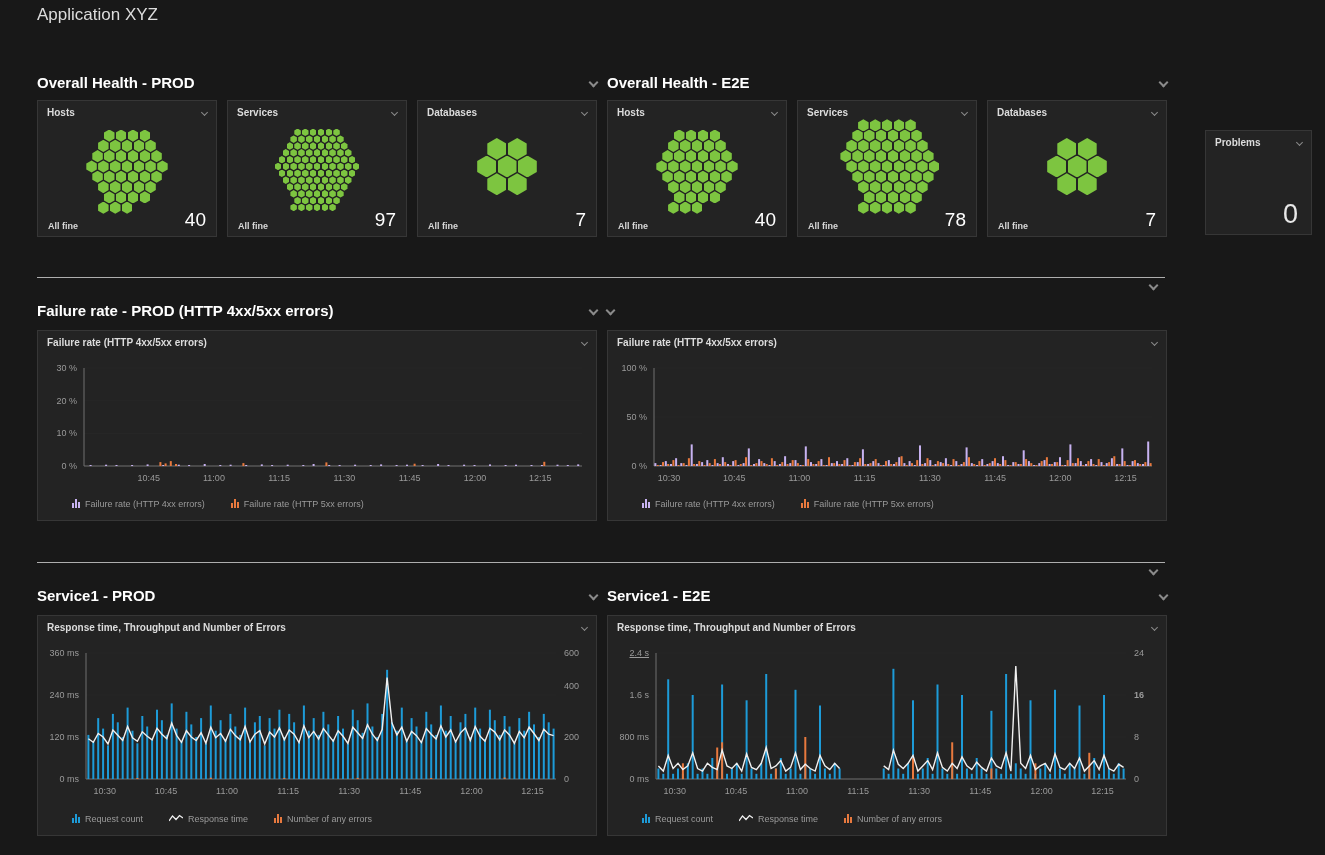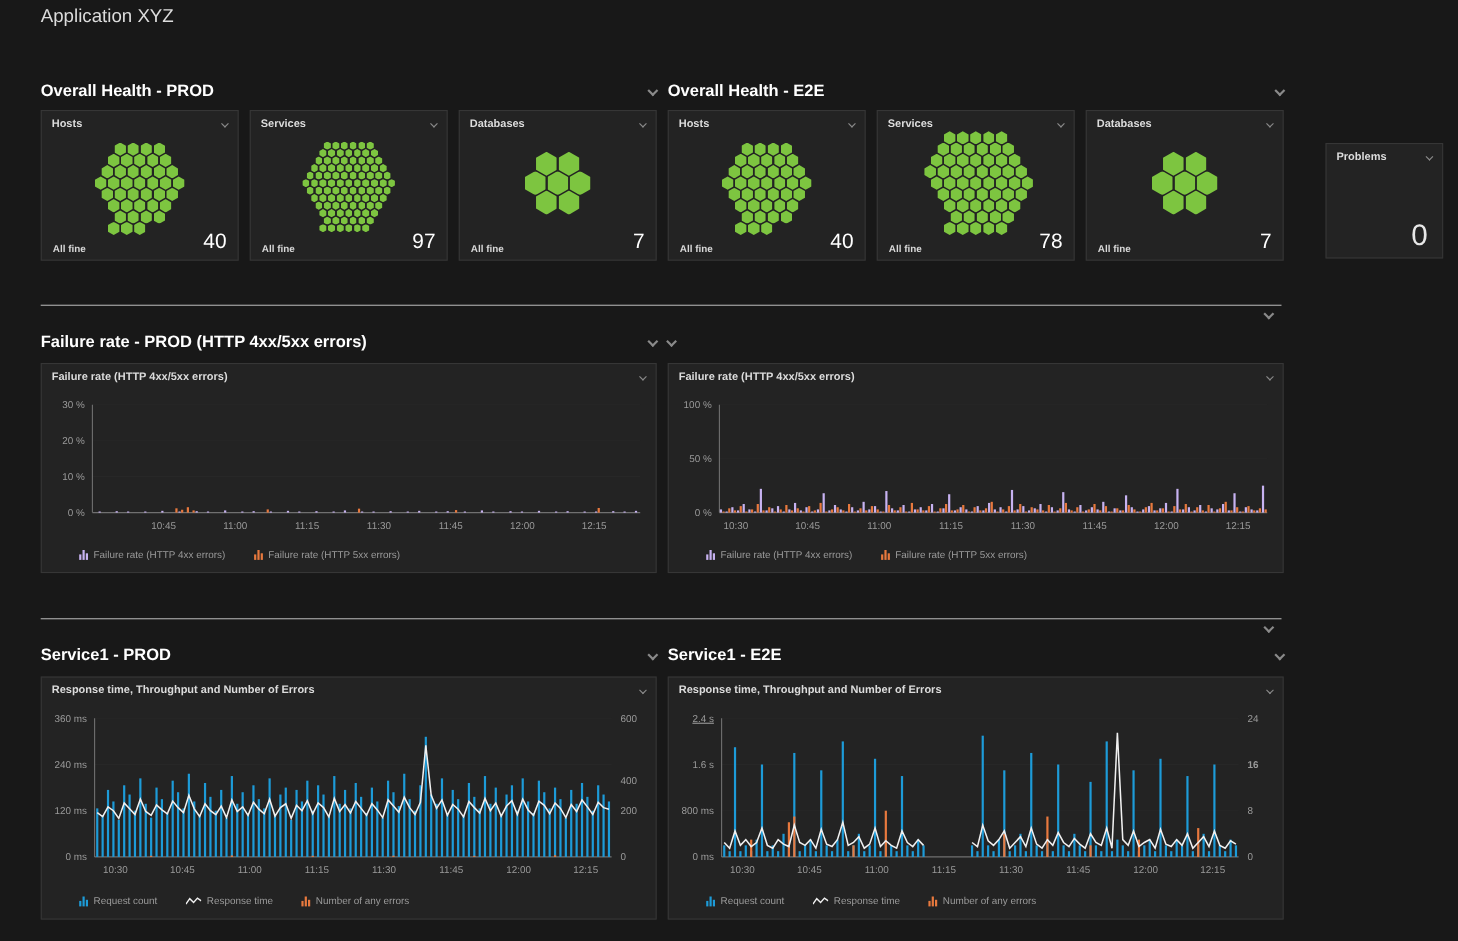--- a/index.html
+++ b/index.html
@@ -20,21 +20,21 @@
   .status{font-size:9px;font-weight:bold;color:#d8d8d8}
   .count{font-size:19px;color:#fff}
   .problems-tile{left:1205px;top:130px;width:107px;height:105px}
   .problems-count{position:absolute;right:13px;bottom:4px;font-size:27px;color:#e8e8e8}
   .divider{position:absolute;left:37px;width:1128px;height:1px;background:#c9c9c9;opacity:.85}
   .chart-tile{width:560px}
   .plot{position:absolute;inset:0}
   .plot svg{position:absolute;left:0;top:0}
   .axis-lab{position:absolute;font-size:9px;color:#9a9a9a;white-space:nowrap;line-height:12px}
   .legend{position:absolute;left:34px;bottom:11px;display:flex;gap:26px;align-items:flex-end}
-  .leg-item{display:flex;align-items:center;gap:5px;font-size:9px;color:#9a9a9a;white-space:nowrap}
+  .leg-item{display:flex;align-items:flex-start;gap:5px;font-size:9px;color:#9a9a9a;white-space:nowrap}
   .chip-bars{display:inline-flex;align-items:flex-end;gap:1px;height:9px}
   .chip-bars b{width:2px;background:currentColor;display:inline-block}
   .chip-bars b:nth-child(1){height:5px}
   .chip-bars b:nth-child(2){height:9px}
   .chip-bars b:nth-child(3){height:6px}
   .chip-line{display:inline-block;height:9px;color:#f0f0f0}
 </style>
 </head>
 <body>
 
@@ -842,21 +842,21 @@
         <rect x="318.7" y="161.9" width="2" height="1.1" fill="#e8793e"></rect>
         <rect x="392.2" y="162.0" width="2" height="1.0" fill="#e8793e"></rect>
         <rect x="465.6" y="161.5" width="2" height="1.5" fill="#e8793e"></rect>
         <path d="M50.4,122.8L55.3,126.3L60.2,117.5L65.1,121.0L70.0,128.0L74.9,114.0L79.8,119.3L84.7,124.5L89.6,110.5L94.5,121.7L99.4,125.2L104.3,115.8L109.2,120.3L114.1,123.8L119.0,112.3L123.9,118.2L128.8,122.8L133.7,107.0L138.6,119.3L143.5,126.3L148.4,114.7L153.3,121.0L158.2,124.5L163.1,116.8L167.9,127.3L172.8,111.2L177.7,121.7L182.6,117.5L187.5,125.2L192.4,113.3L197.3,119.6L202.2,123.8L207.1,110.5L212.0,125.9L216.9,118.2L221.8,114.7L226.7,128.0L231.6,116.1L236.5,121.0L241.4,111.9L246.3,123.8L251.2,114.0L256.1,118.2L261.0,126.6L265.9,109.8L270.8,121.7L275.7,115.4L280.6,123.1L285.4,112.6L290.3,118.9L295.2,125.2L300.1,114.7L305.0,120.3L309.9,127.3L314.8,111.2L319.7,116.8L324.6,122.4L329.5,108.8L334.4,118.2L339.3,124.5L344.2,113.3L349.1,61.5L354.0,107.0L358.9,118.9L363.8,111.2L368.7,125.2L373.6,115.4L378.5,119.6L383.4,126.6L388.3,112.6L393.2,118.2L398.1,123.1L402.9,109.8L407.8,121.0L412.7,114.0L417.6,125.9L422.5,116.8L427.4,111.9L432.3,124.5L437.2,110.5L442.1,120.3L447.0,125.2L451.9,112.3L456.8,116.1L461.7,123.8L466.6,114.0L471.5,118.9L476.4,127.3L481.3,115.4L486.2,121.7L491.1,111.2L496.0,117.5L500.9,124.5L505.8,113.3L510.7,118.2L515.6,119.6" fill="none" stroke="#f0f0f0" stroke-width="1.4"></path>
       </svg>
       <div class="axis-lab" style="right: 517px; top: 31px;">360 ms</div>
       <div class="axis-lab" style="right: 517px; top: 73px;">240 ms</div>
       <div class="axis-lab" style="right: 517px; top: 115px;">120 ms</div>
       <div class="axis-lab" style="right: 517px; top: 157px;">0 ms</div>
       <div class="axis-lab" style="left: 526px; top: 31px;">600</div>
-      <div class="axis-lab" style="left: 526px; top: 88px; text-align: right;">400</div>
+      <div class="axis-lab" style="left: 526px; top: 64px; text-align: right;">400</div>
       <div class="axis-lab" style="left: 526px; top: 115px;">200</div>
       <div class="axis-lab" style="left: 526px; top: 157px;">0</div>
       <div class="axis-lab" style="left: 41.8px; width: 50px; text-align: center; top: 169px;">10:30</div>
       <div class="axis-lab" style="left: 102.9px; width: 50px; text-align: center; top: 169px;">10:45</div>
       <div class="axis-lab" style="left: 164px; width: 50px; text-align: center; top: 169px;">11:00</div>
       <div class="axis-lab" style="left: 225.1px; width: 50px; text-align: center; top: 169px;">11:15</div>
       <div class="axis-lab" style="left: 286.2px; width: 50px; text-align: center; top: 169px;">11:30</div>
       <div class="axis-lab" style="left: 347.3px; width: 50px; text-align: center; top: 169px;">11:45</div>
       <div class="axis-lab" style="left: 408.4px; width: 50px; text-align: center; top: 169px;">12:00</div>
       <div class="axis-lab" style="left: 469.5px; width: 50px; text-align: center; top: 169px;">12:15</div>

